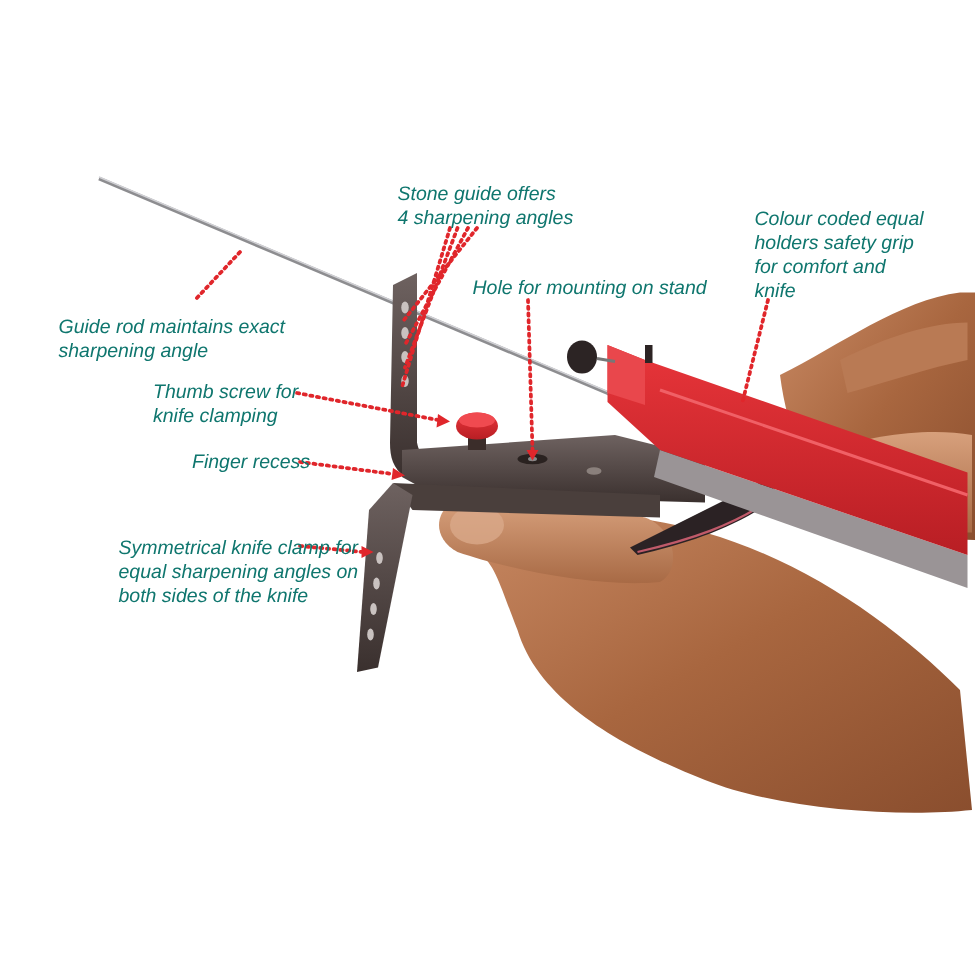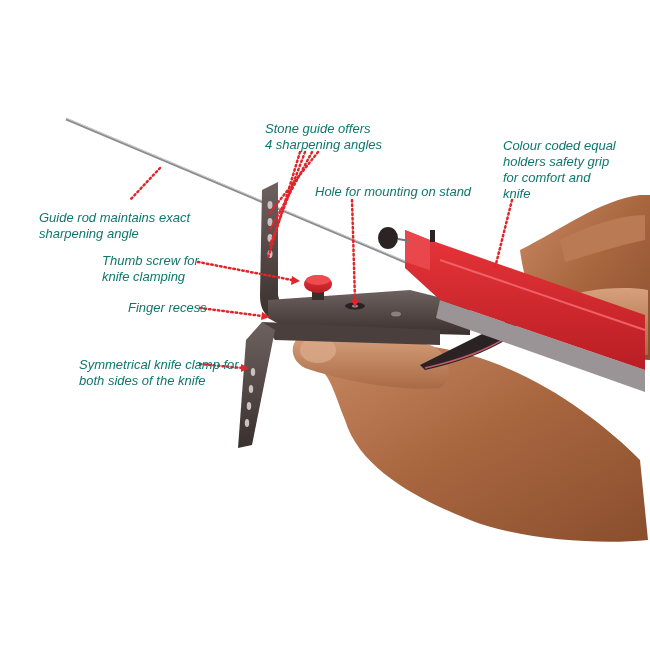--- a/index.html
+++ b/index.html
@@ -137,16 +137,17 @@
     <div>Thumb screw for</div>
     <div>knife clamping</div>
   </div>
 
   <div class="label" style="left:116px;top:300px;margin-left:12px;">
     <div>Finger recess</div>
   </div>
 
   <div class="label" style="left:39px;top:357px;margin-left:40px;">
     <div>Symmetrical knife clamp for</div>
+    <div>equal sharpening angles on</div>
     <div>both sides of the knife</div>
   </div>
 
 </div>
 
 </body></html>

